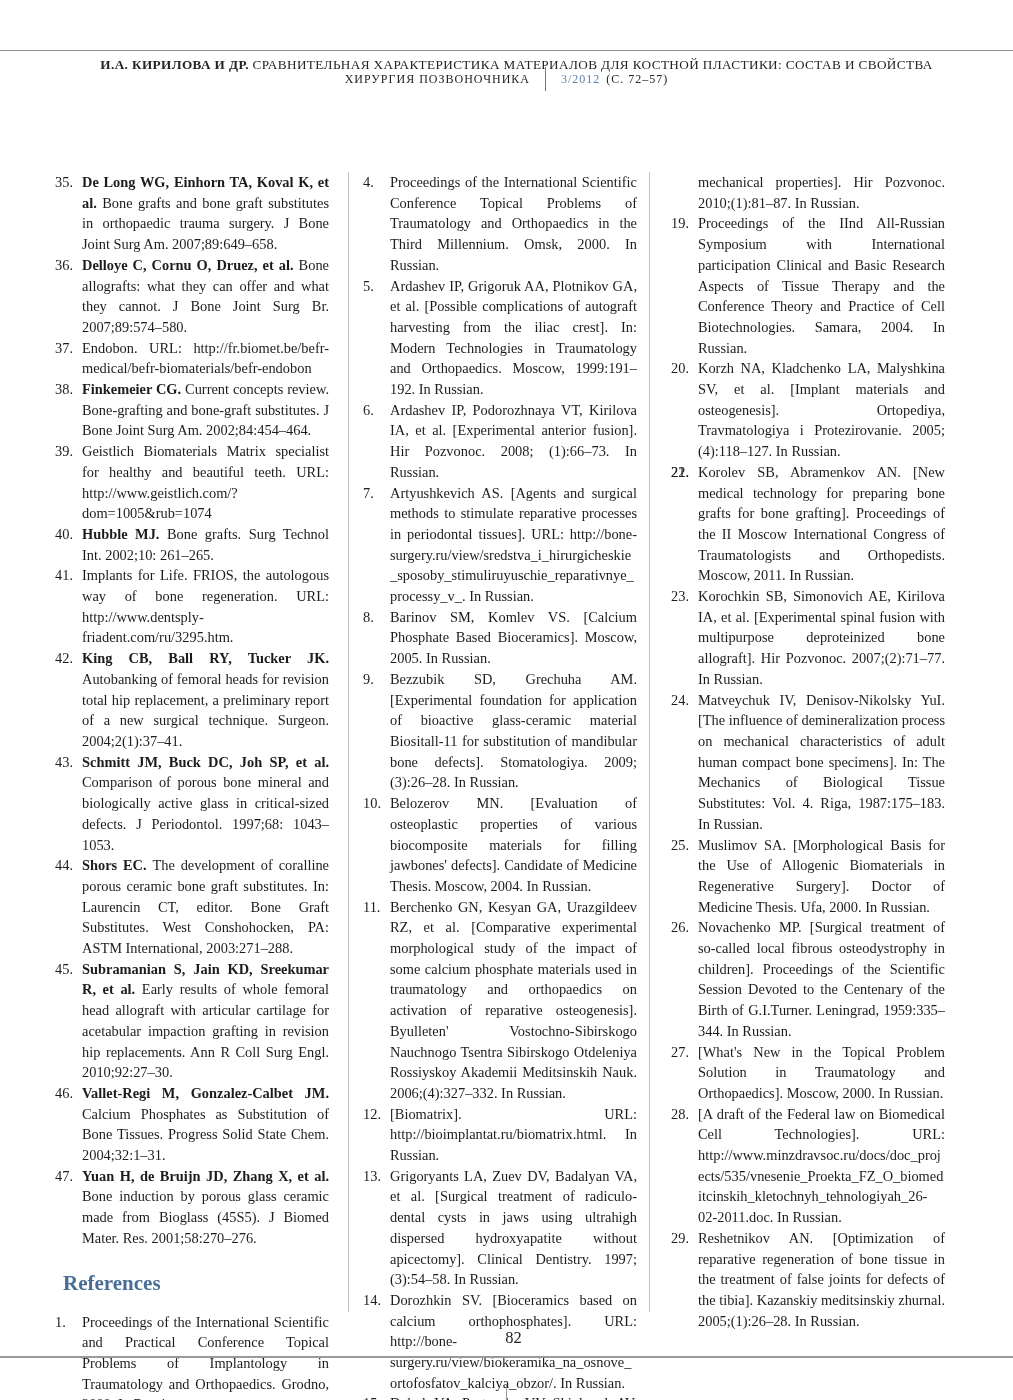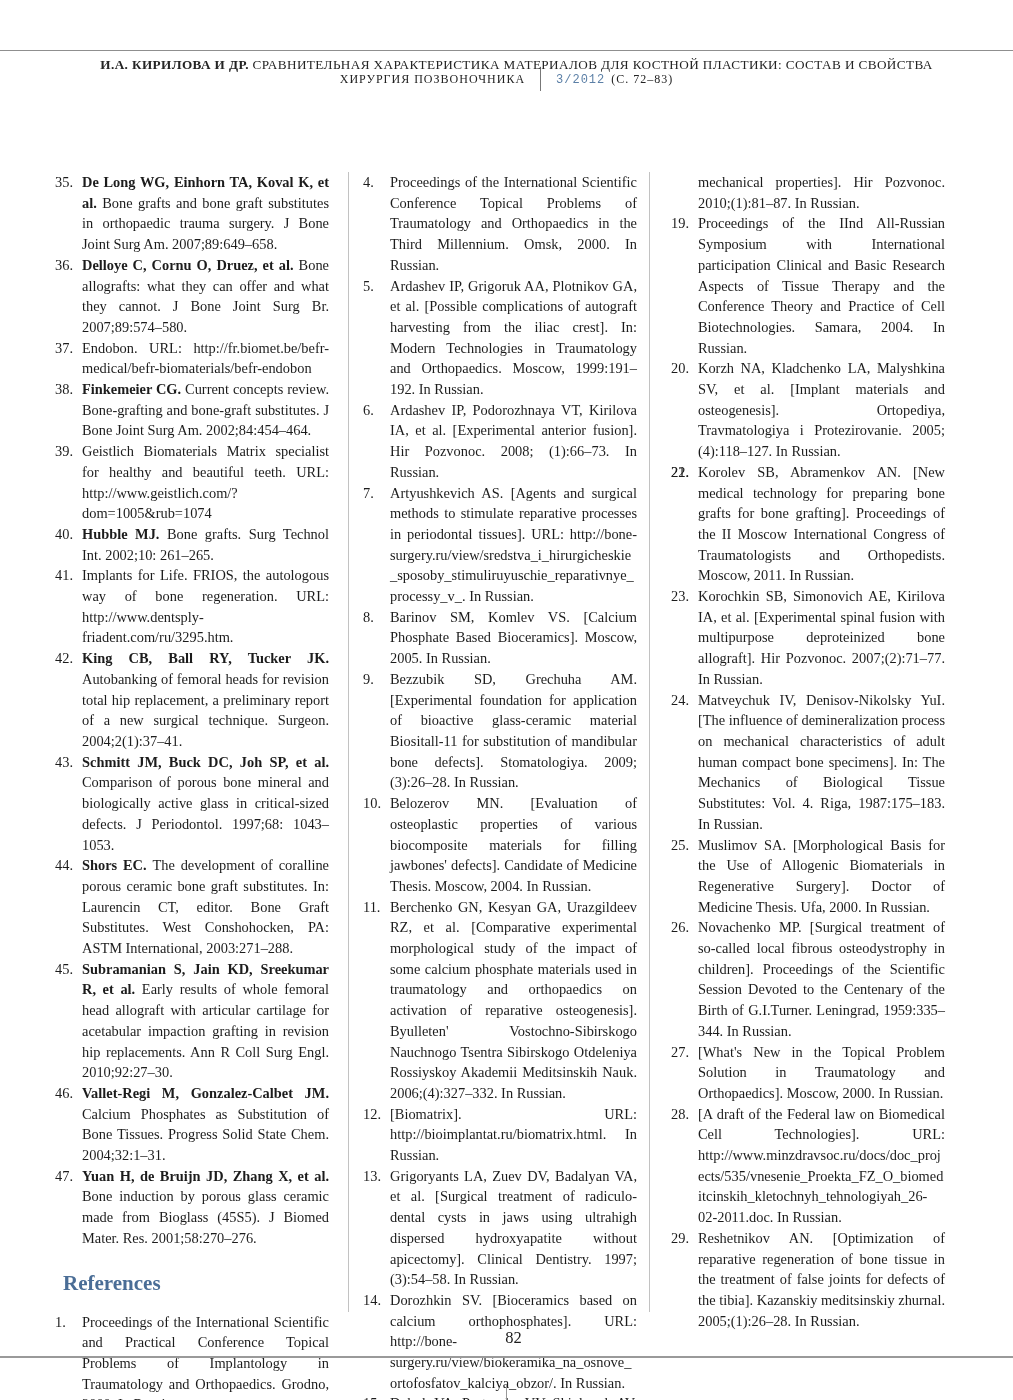--- a/index.html
+++ b/index.html
@@ -16,21 +16,21 @@
   .header-line1 {
     position:absolute; top:27px; left:0; width:100%;
     display:flex; justify-content:center; align-items:center;
     font-size:12px; letter-spacing:1px; color:#222;margin-top:40px;
   }
   .journal-title { font-weight:normal; }
   .header-divider {
     display:inline-block; height:24px; width:0;
     border-left:1px solid #777; margin:0 15px;
   }
-  .issue-number { color:var(--issue-blue,#5b7fa6); margin-right:6px;font-family:Liberation Mono, monospace; }
+  .issue-number { color:var(--issue-blue,#5b7fa6); margin-right:6px; }
   .issue-pages { color:#222; }
   .header-rule {
     position:absolute; top:50px; left:0; right:0;
     border-top:1.5px solid #8f8f8f;
   }
   .header-line2 {
     position:absolute; top:57px; left:0; width:100%;
     text-align:center; font-size:13.2px; letter-spacing:0.4px; color:#242424;margin-left:10px;
   }
   .running-authors { font-weight:bold; }
@@ -81,21 +81,21 @@
 </style>
 </head>
 <body>
 
 <div class="page">
 
   <div class="header-line1">
     <span class="journal-title">ХИРУРГИЯ ПОЗВОНОЧНИКА</span>
     <span class="header-divider"></span>
     <span>
-      <span class="issue-number">3/2012</span><span class="issue-pages">(С. 72–83)</span>
+      <span class="issue-number">3/2012</span><span class="issue-pages">(С. 72–57)</span>
     </span>
   </div>
 
   <div class="header-rule"></div>
 
   <div class="header-line2">
     <span class="running-authors">И.А. КИРИЛОВА И ДР.</span>
     <span class="running-title">СРАВНИТЕЛЬНАЯ ХАРАКТЕРИСТИКА МАТЕРИАЛОВ ДЛЯ КОСТНОЙ ПЛАСТИКИ: СОСТАВ И СВОЙСТВА</span>
   </div>
 

